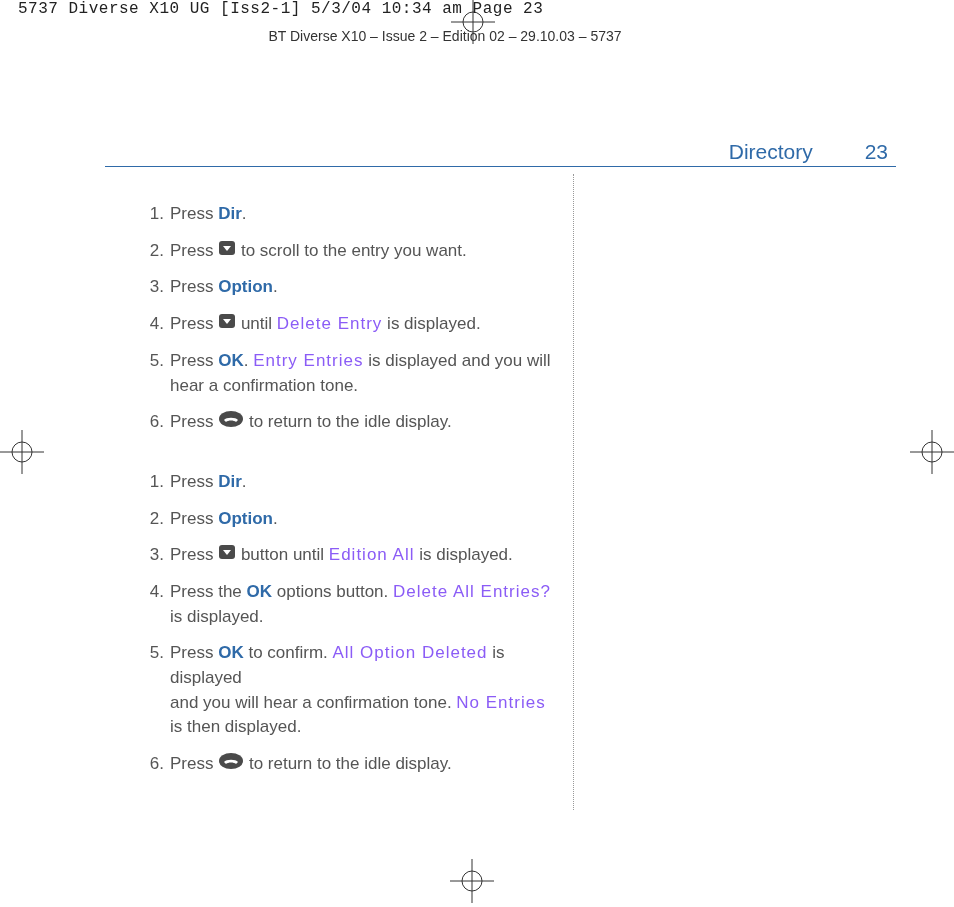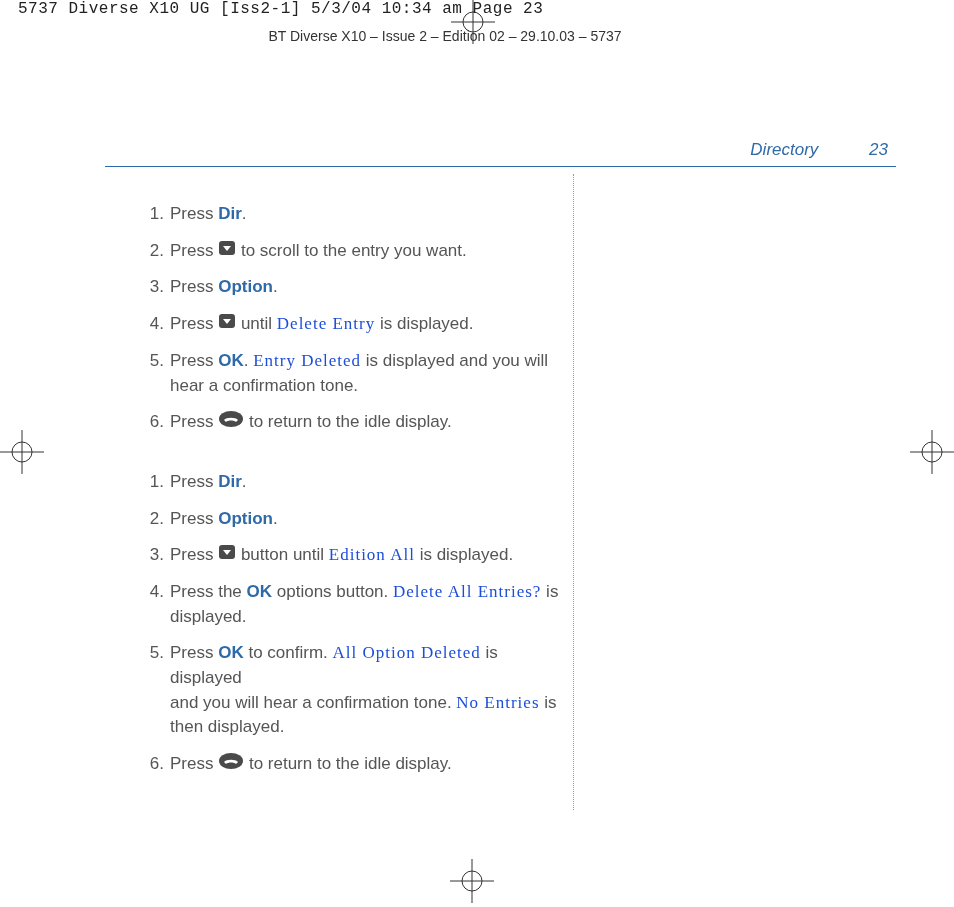--- a/index.html
+++ b/index.html
@@ -35,22 +35,21 @@
     position: absolute;
     top: 44px;
     left: 0;
     width: 954px;
     height: 810px;
   }
   .running-head {
     position: absolute;
     top: 96px;
     right: 66px;
-    font-size: 17px;
-    font-style: italic;
+    font-size: 21px;
   }
   .running-head .section {
     color: #2f6aa8;
     margin-right: 46px;
   }
   .running-head .pagenum {
     color: #2f6aa8;
     font-weight: 400;
   }
   .hr-top {
@@ -100,23 +99,23 @@
   }
   ol.steps li .body {
     flex: 1;
   }
   .key {
     color: #2f6aa8;
     font-weight: 700;
     text-align: center;
   }
   .lcd {
-    font-family: Liberation Serif, serif;
+    font-family: Liberation Sans, sans-serif;
     letter-spacing: 1px;
-    color: #1d4ed8;
+    color: #8b5cf6;
   }
   .icon-down, .icon-end {
     display: inline-block;
     vertical-align: middle;
   }
   .sect2 { margin-top: 34px; }
   
   .reg {
     position: absolute;
     width: 44px;
@@ -191,21 +190,21 @@
         </li>
         <li>
           <span class="num">4.</span>
           <span class="body">Press <span class="icon-down"><svg width="18" height="16" viewBox="0 0 18 16">
                 <rect x="1" y="1" width="16" height="14" rx="3" fill="#4a4a4a"></rect>
                 <path d="M5 6 L9 11 L13 6 Z" fill="#fff"></path>
               </svg></span> until <span class="lcd">Delete Entry</span> is displayed.</span>
         </li>
         <li>
           <span class="num">5.</span>
-          <span class="body">Press <span class="key">OK</span>. <span class="lcd">Entry Deleted</span> is displayed and you will hear a confirmation tone.</span>
+          <span class="body">Press <span class="key">OK</span>. <span class="lcd">Entry Entries</span> is displayed and you will hear a confirmation tone.</span>
         </li>
         <li>
           <span class="num">6.</span>
           <span class="body">Press <span class="icon-end"><svg width="26" height="18" viewBox="0 0 26 18">
                 <ellipse cx="13" cy="9" rx="12" ry="8" fill="#4a4a4a"></ellipse>
                 <path d="M6 10 C8 7 18 7 20 10 L18 12 C16 10 10 10 8 12 Z" fill="#fff"></path>
               </svg></span> to return to the idle display.</span>
         </li>
       </ol>
 

